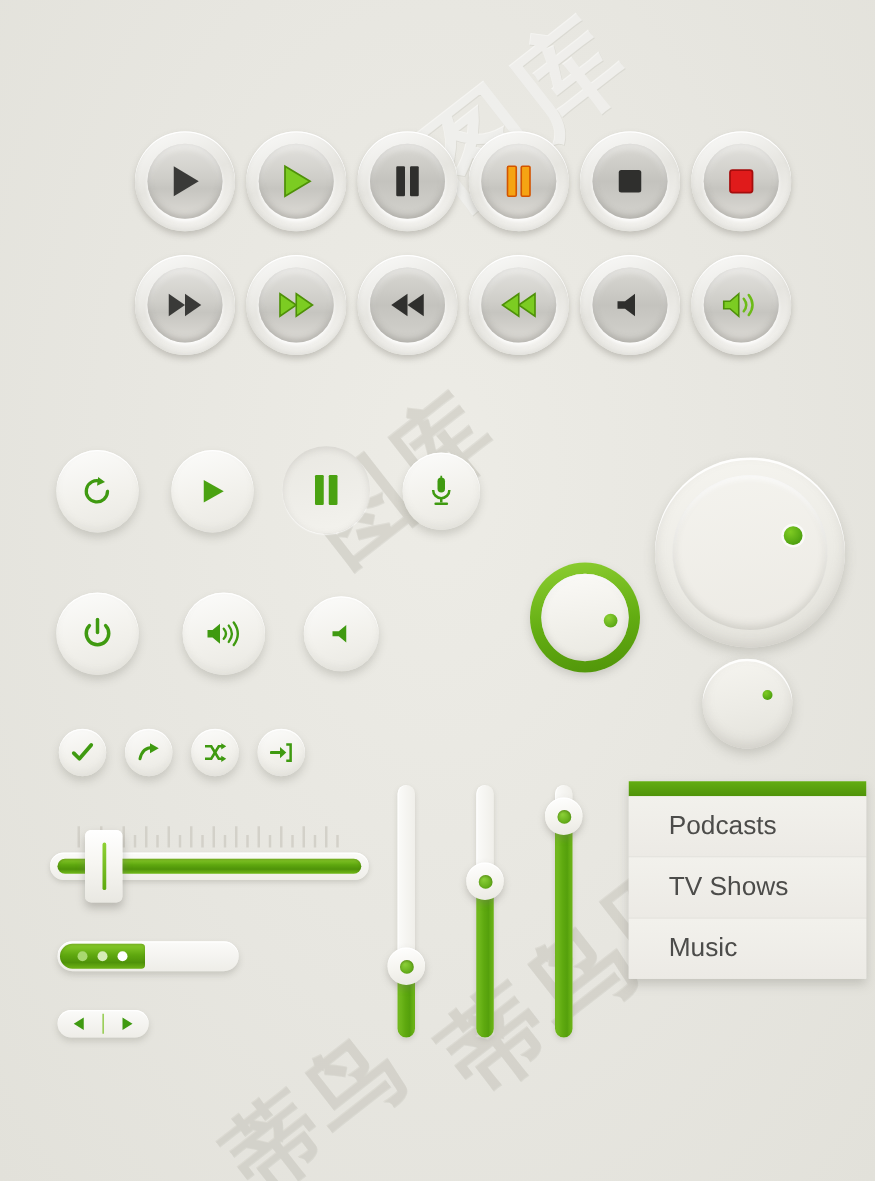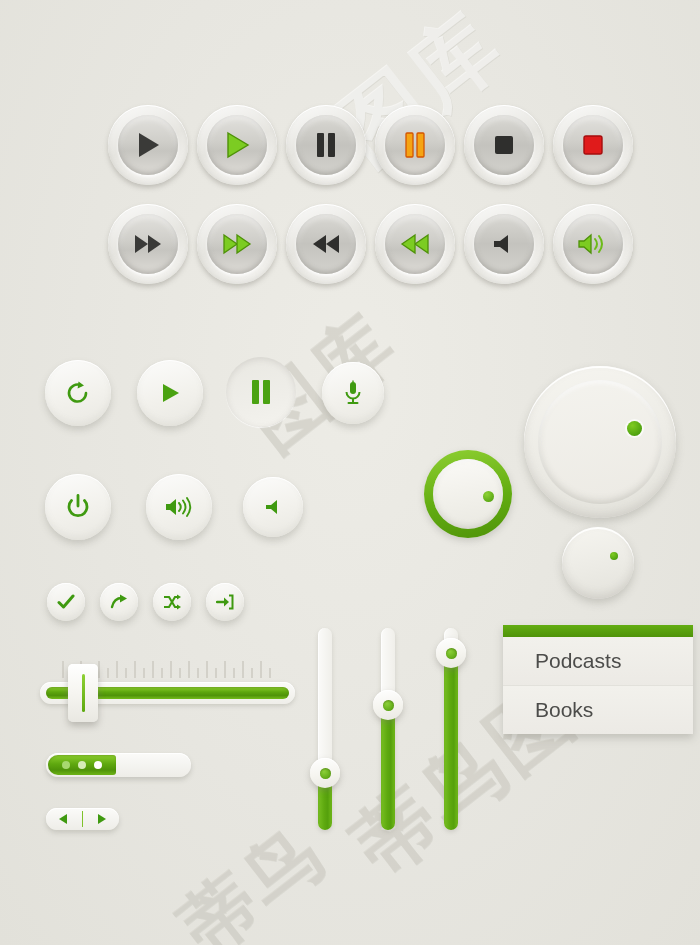--- a/index.html
+++ b/index.html
@@ -409,16 +409,17 @@
     <div class="vs-track" style="height:202px;"></div>
     <div class="vs-fill" style="top:25px;height:177px;"></div>
     <div class="vs-knob" style="top:10px;">
       <div class="pin"></div>
     </div>
   </div>
 
   <div class="menu" style="left:503px;top:625px;">
     <div class="topbar"></div>
     <div class="mi">Podcasts</div>
-    <div class="mi">Books</div>
+    <div class="mi">TV Shows</div>
+    <div class="mi">Music</div>
   </div>
 
 </div>
 
 </body></html>

